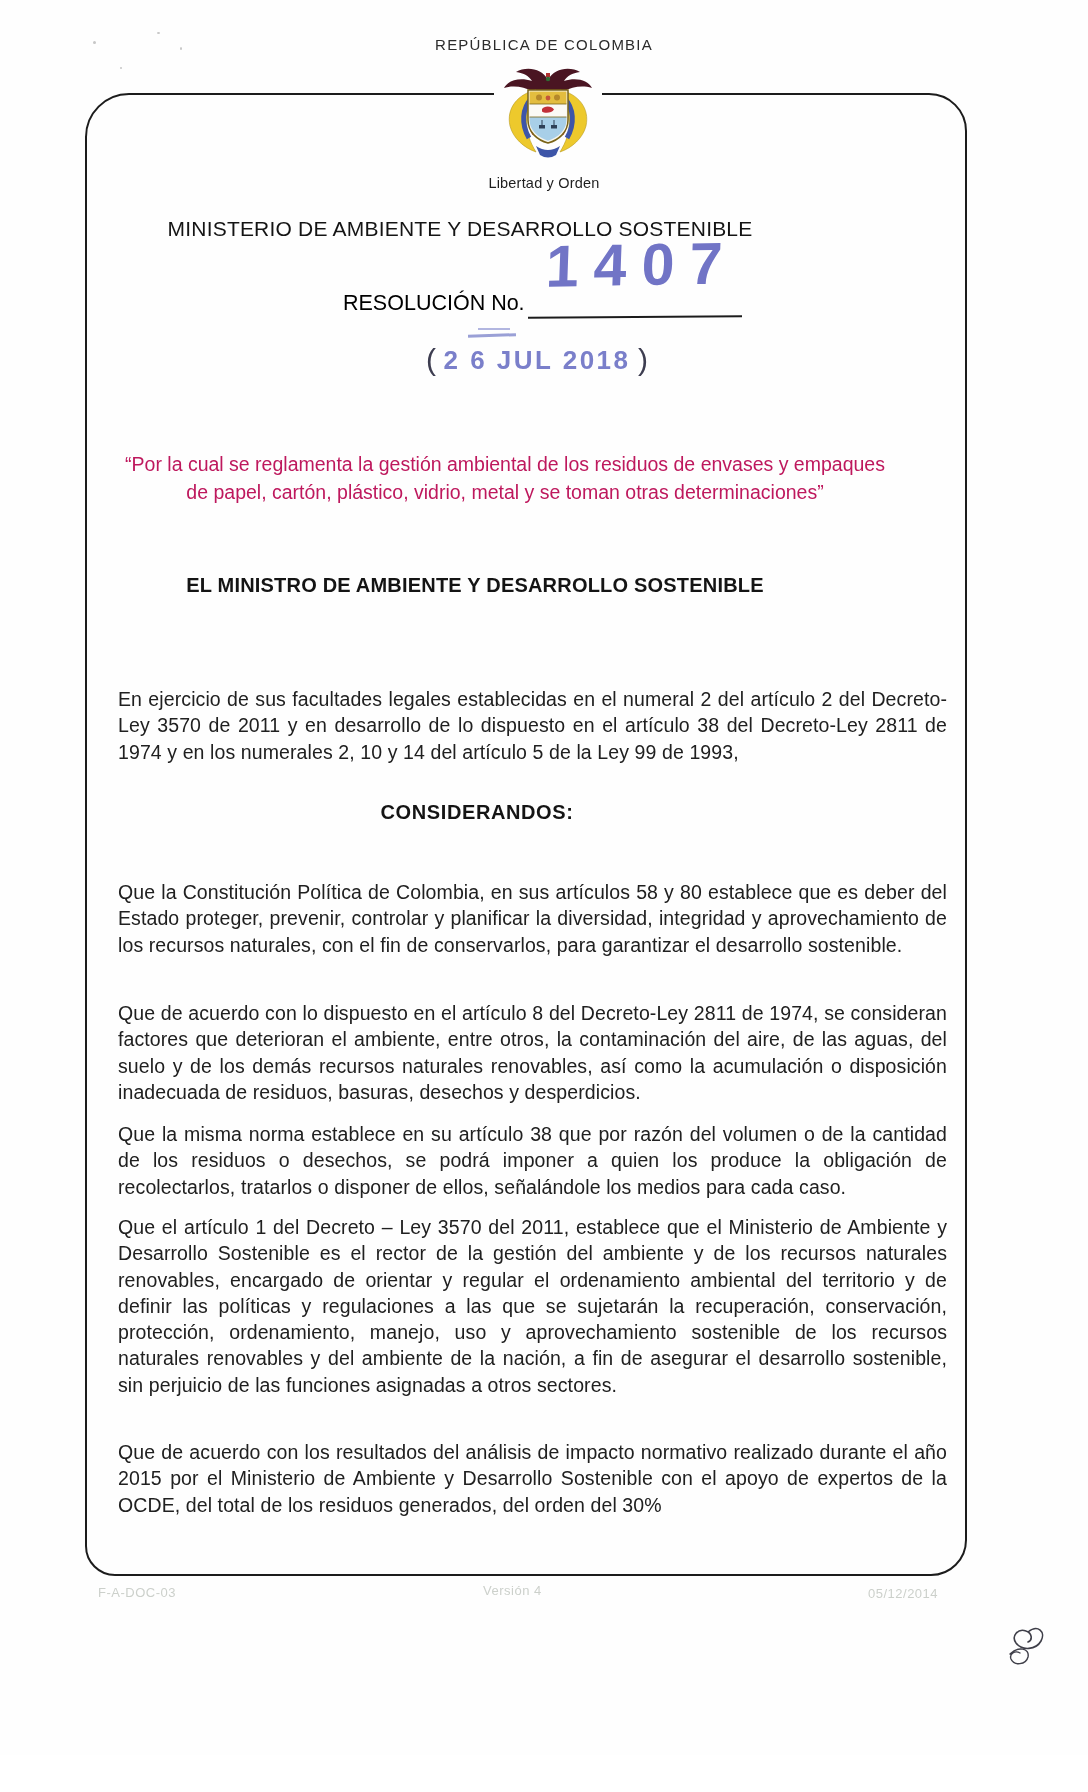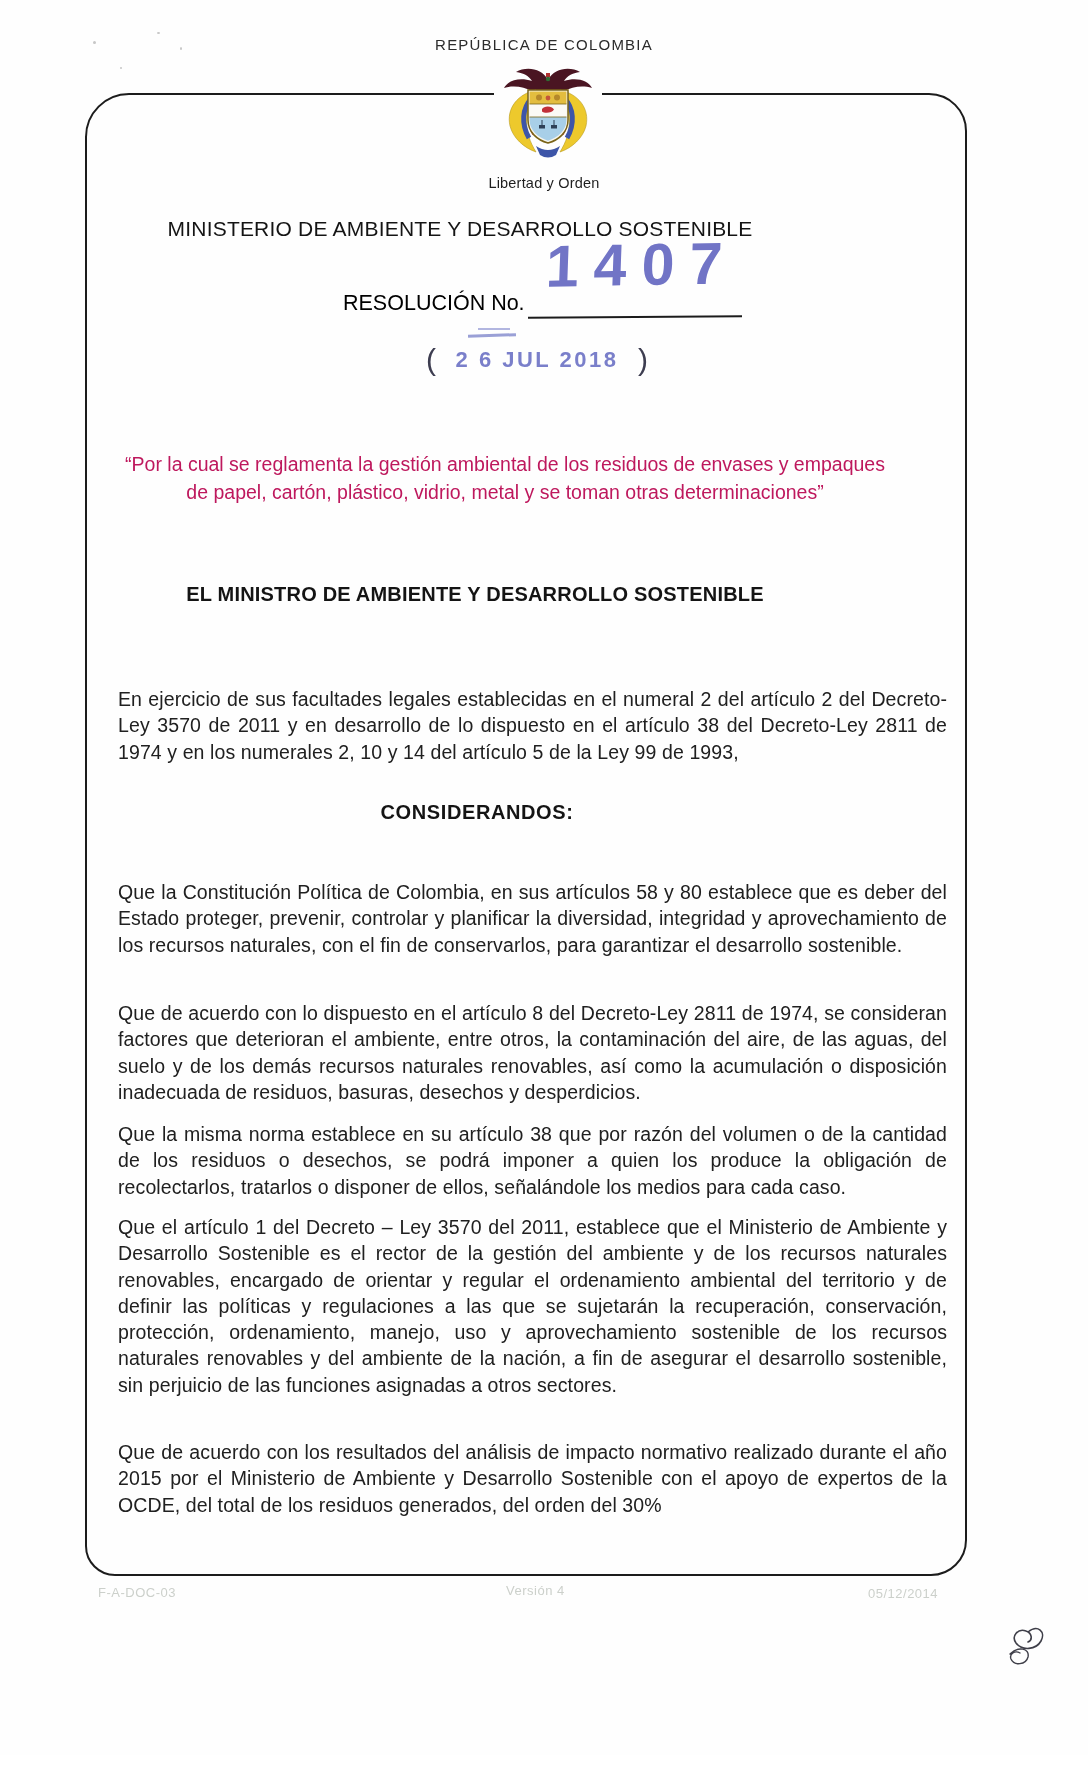--- a/index.html
+++ b/index.html
@@ -41,44 +41,44 @@
     position:absolute; left:546px; top:231px; font-size:59px; font-weight:600;
     color:#7174c6; letter-spacing:15px; z-index:3; transform:skewX(-3deg) rotate(-1deg);
     white-space:nowrap;
   }
   .date-row {
     position:absolute; left:426px; top:342px; width:222px; height:36px;
     display:flex; align-items:center; justify-content:space-between; z-index:2;
   }
   .paren { font-size:30px; font-weight:400; color:#3d3d50; line-height:1; }
   .date-stamp {
-    font-size:22px; font-weight:bold; color:#7a7fca; letter-spacing:2.5px; white-space:nowrap;
+    font-size:26px; font-weight:bold; color:#7a7fca; letter-spacing:2.5px; white-space:nowrap;
   }
   .date-overline-1 { position:absolute; left:42px; top:-8px; width:48px; height:2.5px; background:#9aa0d6; transform:rotate(-2deg); }
   .date-overline-2 { position:absolute; left:52px; top:-14px; width:32px; height:2px; background:#b2b6e0; }
   .subject-quote {
     position:absolute; left:125px; top:450px; width:760px; text-align:center;
     font-size:19.5px; font-weight:normal; line-height:28px; color:#be185d; z-index:2;
   }
   .issuer-heading {
     position:absolute; left:60px; top:574px; width:830px; text-align:center;
-    font-size:20px; font-weight:bold; letter-spacing:0.2px; color:#141414; z-index:2;margin-top:9px;
+    font-size:20px; font-weight:bold; letter-spacing:0.2px; color:#141414; z-index:2;
   }
   .preamble, .body-par {
     position:absolute; left:118px; width:829px; font-size:19.5px; line-height:26.3px;
     text-align:justify; color:#202020; z-index:2; letter-spacing:0.1px;
   }
   .preamble { top:686px; }
   .section-heading {
     position:absolute; left:62px; top:801px; width:830px; text-align:center;
     font-size:20px; font-weight:bold; letter-spacing:0.6px; color:#141414; z-index:2;
   }
   .footer-item { position:absolute; font-size:13px; color:#ccd0cb; z-index:2; letter-spacing:0.5px; }
   .footer-form { left:98px; top:1585px; }
-  .footer-version { left:483px; top:1583px;margin-left:23px; }
+  .footer-version { left:483px; top:1583px; }
   .footer-date { left:868px; top:1586px; }
   .scribble { position:absolute; left:988px; top:1620px; width:62px; height:58px; z-index:2; }
   .speck { position:absolute; border-radius:50%; background:#8f8f8f; opacity:0.5; z-index:2; }
   .speck.s1 { left:93px;  top:41px; width:3px; height:3px; }
   .speck.s2 { left:120px; top:67px; width:2px; height:2px; }
   .speck.s3 { left:157px; top:32px; width:3px; height:2px; }
   .speck.s4 { left:180px; top:47px; width:2px; height:3px; }
 </style>
 </head>
 <body>

